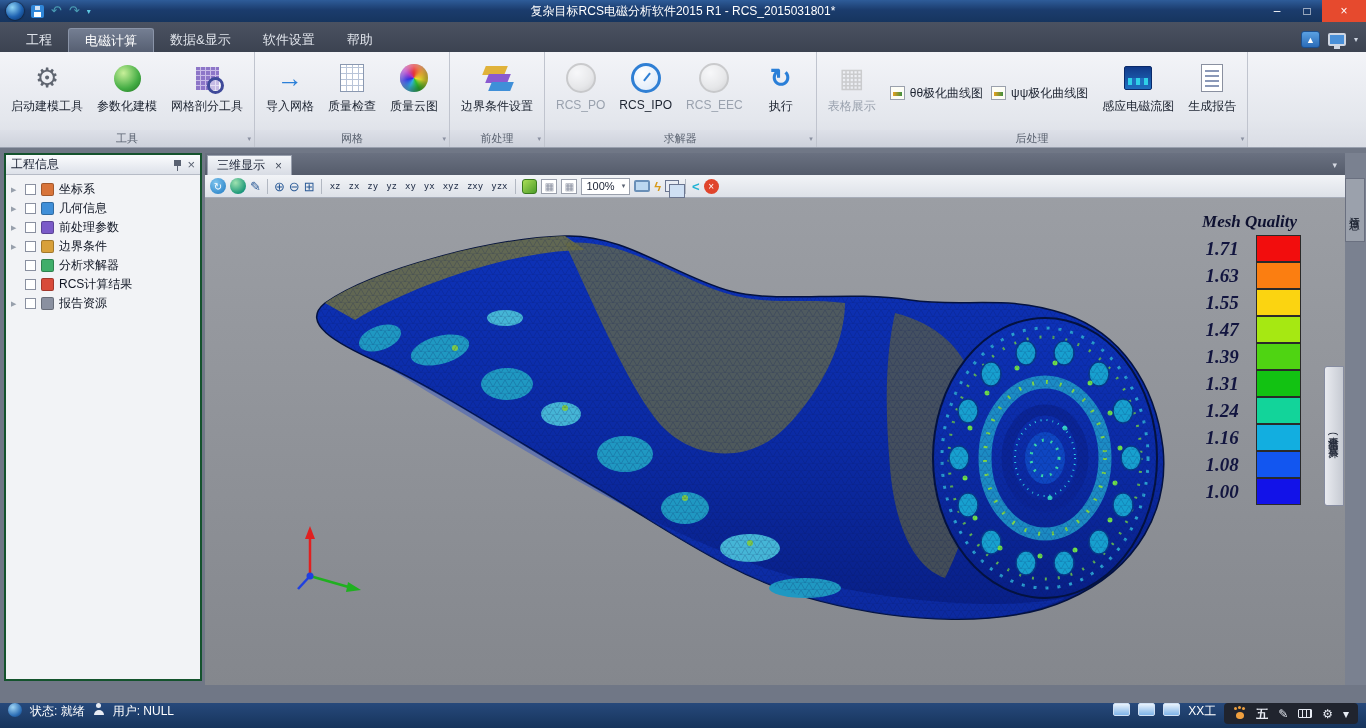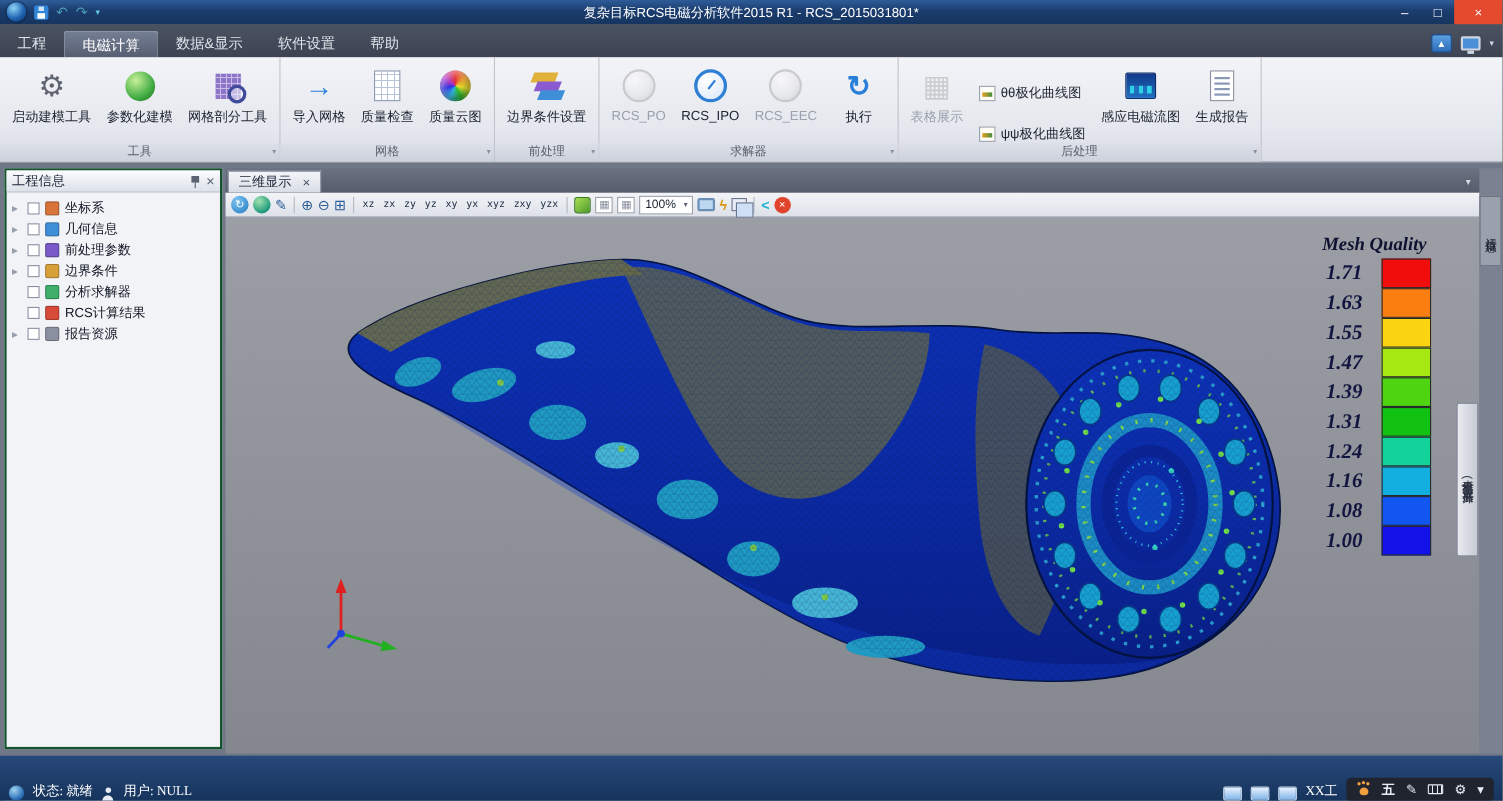--- a/index.html
+++ b/index.html
@@ -21,21 +21,21 @@
   .qat-glyph { font-size:13px; color:#5fc8e2; line-height:22px; }
   .qat-glyph.dim { color:#4a9cb4; }
   .qat-dd { font-size:8px; color:#5fc8e2; }
   .win-btns { position:absolute; right:0; top:0; height:22px; display:flex; z-index:2;}
   .win-btn { width:30px; height:22px; display:flex; align-items:center; justify-content:center;
     color:#fff; font-size:12px; }
   .win-btn.close { width:44px; background:#e64a2e; }
 
   
   .menubar { position:absolute; top:22px; left:0; right:0; height:30px;
-    background:linear-gradient(#4b5261,#3c4351); display:flex; align-items:flex-end; }
+    background:linear-gradient(#4b5261,#3c4351); display:flex; align-items:flex-end; padding-left:10px; }
   .menu-tab { height:24px; line-height:24px; padding:0 16px; font-size:13px; color:#dfe3ea; }
   .menu-tab.active { background:linear-gradient(#747e92,#565f72); color:#fff;
     border:1px solid #8a94a8; border-bottom:none; border-radius:3px 3px 0 0; }
   .menubar-right { position:absolute; right:8px; bottom:4px; display:flex; align-items:center; gap:8px; }
   .mb-up { width:19px; height:17px; background:linear-gradient(#5aa0e2,#2b6cb8); border-radius:3px;
     color:#fff; font-size:9px; display:flex; align-items:center; justify-content:center; border:1px solid #1c4f8e;}
   .mb-monitor { width:18px; height:13px; border:2px solid #cfd6e2; background:#4a90d8; border-radius:2px; position:relative;}
   .mb-monitor::after { content:""; position:absolute; left:4px; bottom:-5px; width:6px; height:3px; background:#cfd6e2; }
   .mb-dd { color:#cfd6e2; font-size:8px; }
 
@@ -76,21 +76,21 @@
   .boundary i:nth-child(2){ left:5px; top:10px; background:#8a5ad0; }
   .boundary i:nth-child(3){ left:8px; top:18px; background:#3f8fd8; }
   .solver-circle { width:30px; height:30px; border-radius:50%; position:relative;
     background:radial-gradient(circle at 35% 30%, #fff, #dfe3ea 60%, #b6bcc6); border:2px solid #a6adba; }
   .solver-circle.ipo { border:3px solid #2f7fd4; background:radial-gradient(circle at 35% 30%, #fff, #d9e7f8); }
   .solver-circle.ipo::after { content:""; position:absolute; left:12px; top:6px; width:2px; height:10px;
     background:#2f7fd4; transform:rotate(38deg); }
   .solver-lbl { font-size:11px; }
   .execglyph { font-size:26px; font-weight:bold; color:#2a7fd8; line-height:1; }
   .tableglyph { font-size:27px; color:#aab0bc; line-height:1; }
-  .rgroup-col { display:flex; flex-direction:column; justify-content:flex-end; gap:20px; padding:0 6px; }
+  .rgroup-col { display:flex; flex-direction:row; justify-content:space-between; gap:8px; padding:0 6px; }
   .rsmall { display:flex; align-items:center; gap:5px; font-size:12px; color:#1c2330; }
   .mini-chart { width:15px; height:14px; background:#fdfdf6; border:1px solid #9aa0ac; position:relative; }
   .mini-chart::after { content:""; position:absolute; left:2px; right:2px; bottom:3px; height:4px;
     background:linear-gradient(90deg,#e8a020,#3f8f3f); }
   .induction { width:28px; height:24px; background:linear-gradient(#123a8a,#1f6fc0);
     border:1px solid #0a2a6a; border-radius:2px; position:relative; }
   .induction::after { content:""; position:absolute; left:3px; right:3px; bottom:4px; height:7px;
     background:repeating-linear-gradient(90deg,#2fd0e8 0 4px,#1f6fc0 4px 8px); }
   .report { width:22px; height:28px; background:#fff; border:1px solid #8a90a0; position:relative; }
   .report::before { content:""; position:absolute; top:5px; left:3px; right:3px; height:2px; background:#8a98b8;
@@ -163,23 +163,23 @@
     background:linear-gradient(90deg,#e9ebf0,#c6cad2); border:1px solid #868ca0; border-radius:3px 0 0 3px;
     writing-mode:vertical-rl; display:flex; align-items:center; justify-content:center;
     font-size:10.5px; color:#272d3c; letter-spacing:1px; }
 
   .right-strip { position:absolute; right:0; top:153px; width:21px; bottom:43px; background:#7a8190; }
   .runinfo-tab { position:absolute; left:0; top:25px; width:20px; height:64px; background:#9ba1ac;
     border:1px solid #6a7080; writing-mode:vertical-rl; display:flex; align-items:center; justify-content:center;
     font-size:10.5px; color:#1c2230; letter-spacing:1px; }
 
   
-  .statusbar { position:absolute; left:0; right:0; bottom:0; height:41px;
+  .statusbar { position:absolute; left:0; right:0; bottom:0; height:25px;
     background:linear-gradient(#27497b,#16345c); color:#fff; font-size:12px;
-    display:flex; align-items:flex-end; gap:8px; padding:0 8px;font-family:Liberation Serif, serif; }
+    display:flex; align-items:flex-start; gap:8px; padding:0 8px; }
   .sb-globe { width:14px; height:14px; border-radius:50%;
     background:radial-gradient(circle at 35% 30%, #9fd4f4, #2a6cb4 65%, #123a6e); }
   .sb-person { width:12px; height:12px; position:relative; }
   .sb-person::before { content:""; position:absolute; left:3.5px; top:0; width:5px; height:5px;
     border-radius:50%; background:#e8ecf4; }
   .sb-person::after { content:""; position:absolute; left:1px; bottom:0; width:10px; height:5px;
     border-radius:5px 5px 0 0; background:#e8ecf4; }
   .sb-spacer { flex:1; }
   .sb-win { width:17px; height:13px; border:1px solid #cfe0f4; background:linear-gradient(#e8f2fc,#7fb4e8); border-radius:2px; }
   .ime { display:flex; align-items:center; gap:10px; background:#20242e; border-radius:4px;

